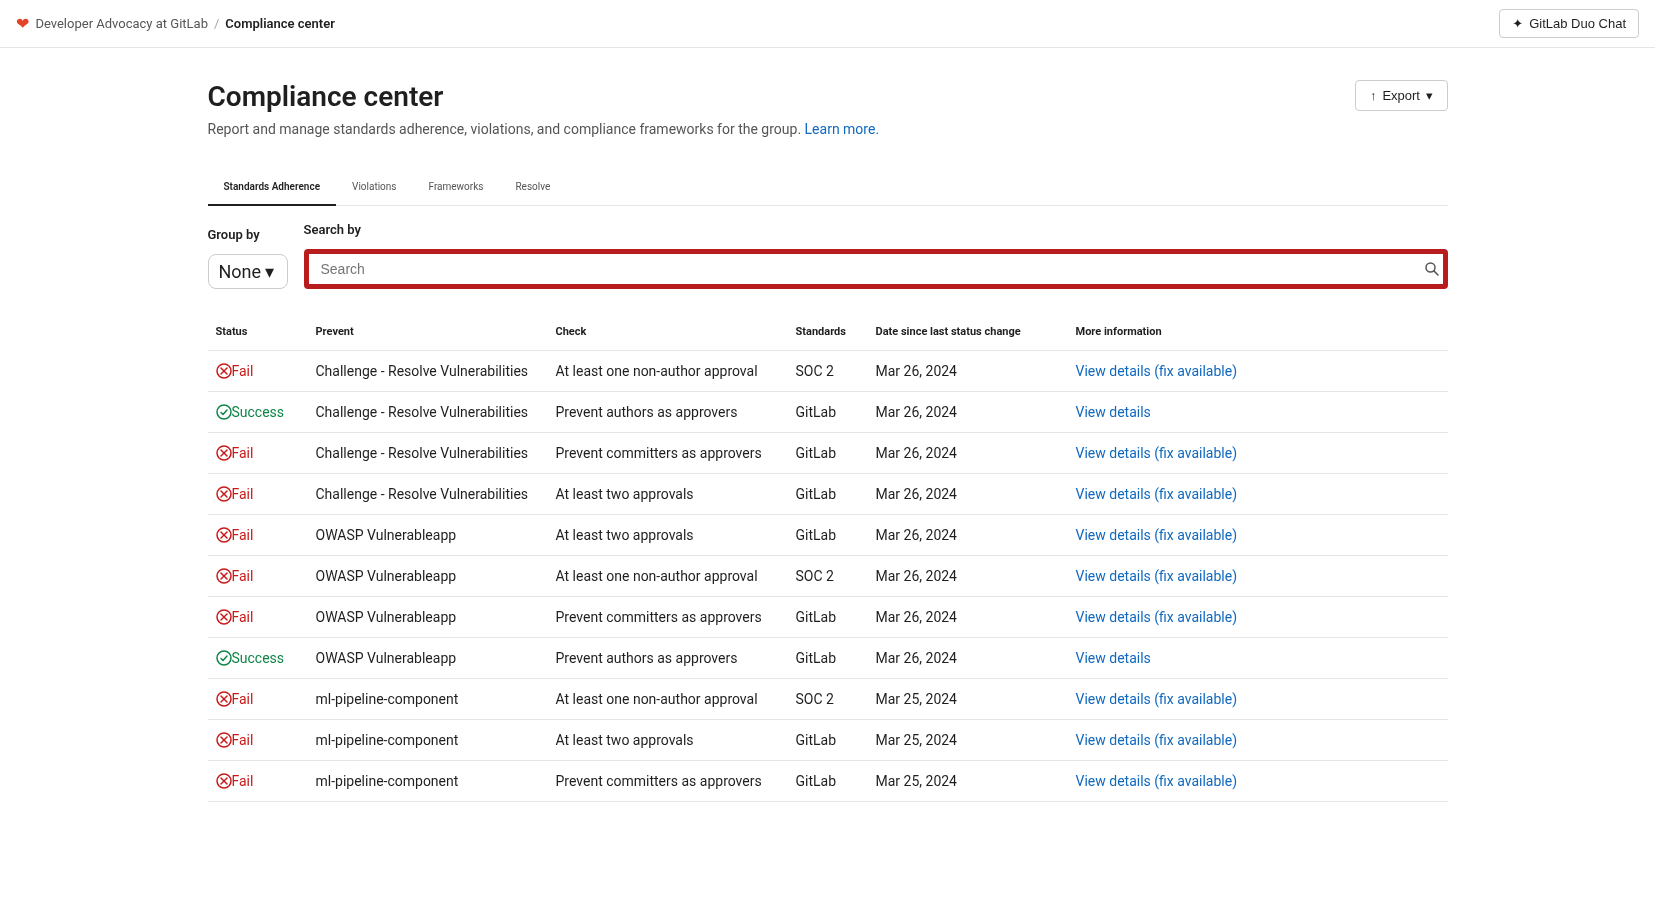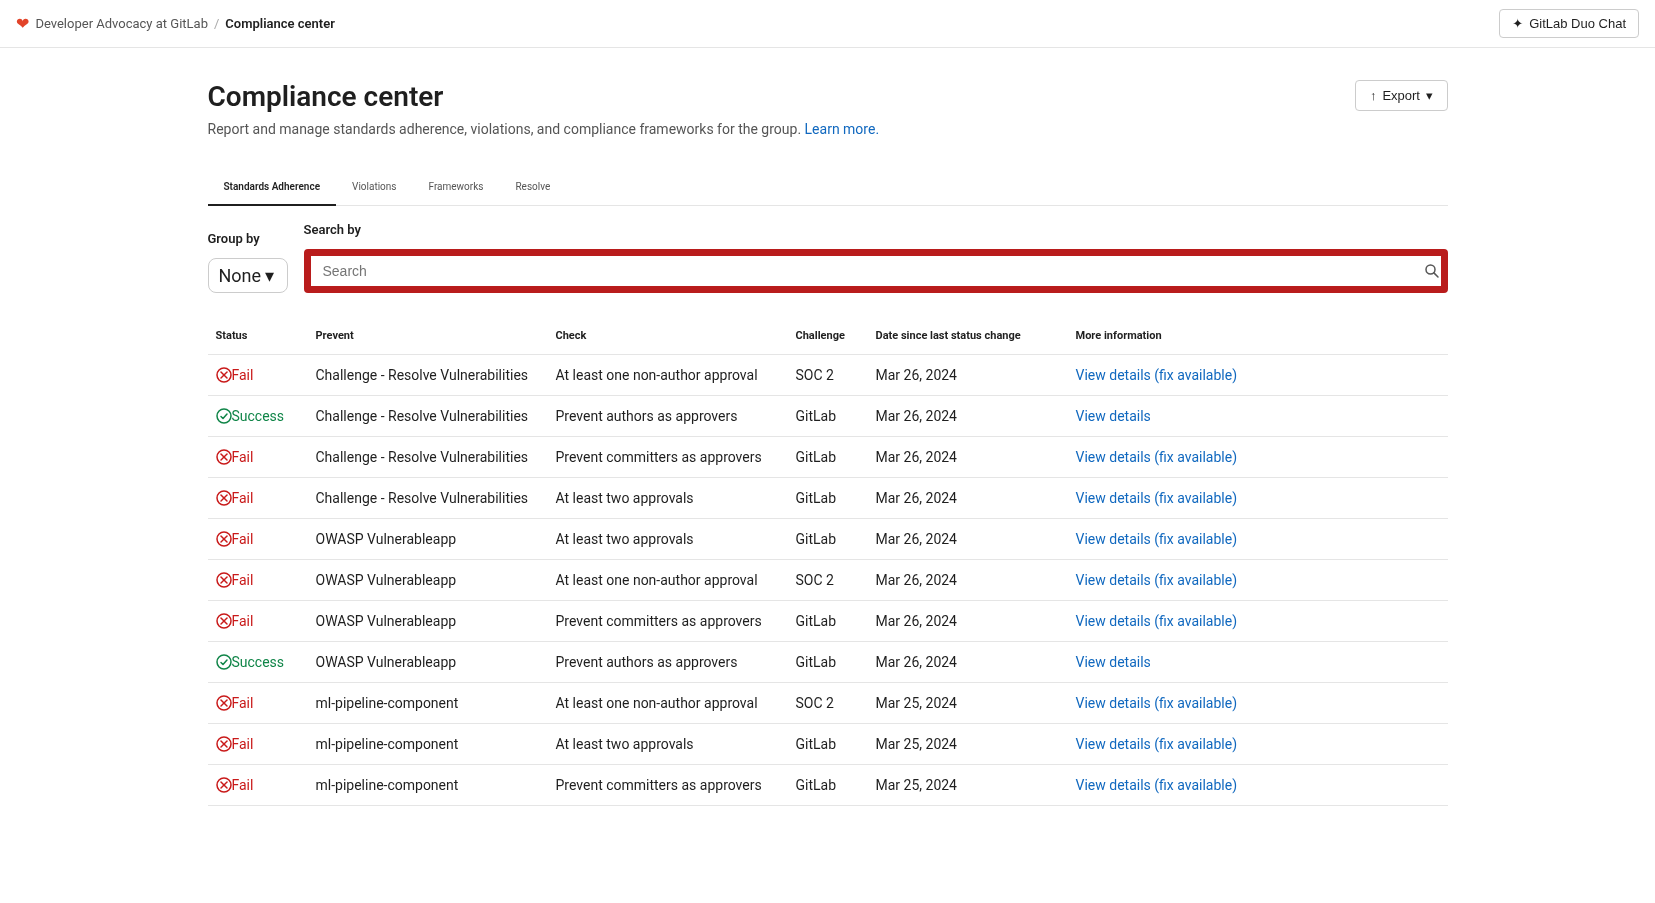--- a/index.html
+++ b/index.html
@@ -145,21 +145,21 @@
       color: #1f1f1f;
       min-width: 80px;
     }
     .search-container {
       position: relative;
       flex: 1;
     }
     .search-input {
       width: 100%;
       padding: 7px 36px 7px 12px;
-      border: 7px solid #b91c1c;
+      border: 5px solid #b91c1c;
       border-radius: 4px;
       font-size: 14px;
       color: #1f1f1f;
       outline: none;
     }
     .search-icon-btn {
       position: absolute;
       right: 8px;
       top: 50%;
       transform: translateY(-50%);
@@ -275,21 +275,21 @@
       </div>
     </div>
   </div>
 
   <table class="compliance-table">
     <thead>
       <tr>
         <th class="col-status">Status</th>
         <th class="col-project">Prevent</th>
         <th class="col-check">Check</th>
-        <th class="col-standard">Challenge</th>
+        <th class="col-standard">Standards</th>
         <th class="col-date">Date since last status change</th>
         <th class="col-more">More information</th>
       </tr>
     </thead>
     <tbody id="table-body">
     <tr>
       <td class="col-status">
         <div class="status-cell status-fail">
           <svg width="16" height="16" viewBox="0 0 16 16" fill="none">
                 <circle cx="8" cy="8" r="7" stroke="#c91a1a" stroke-width="1.5"></circle>

